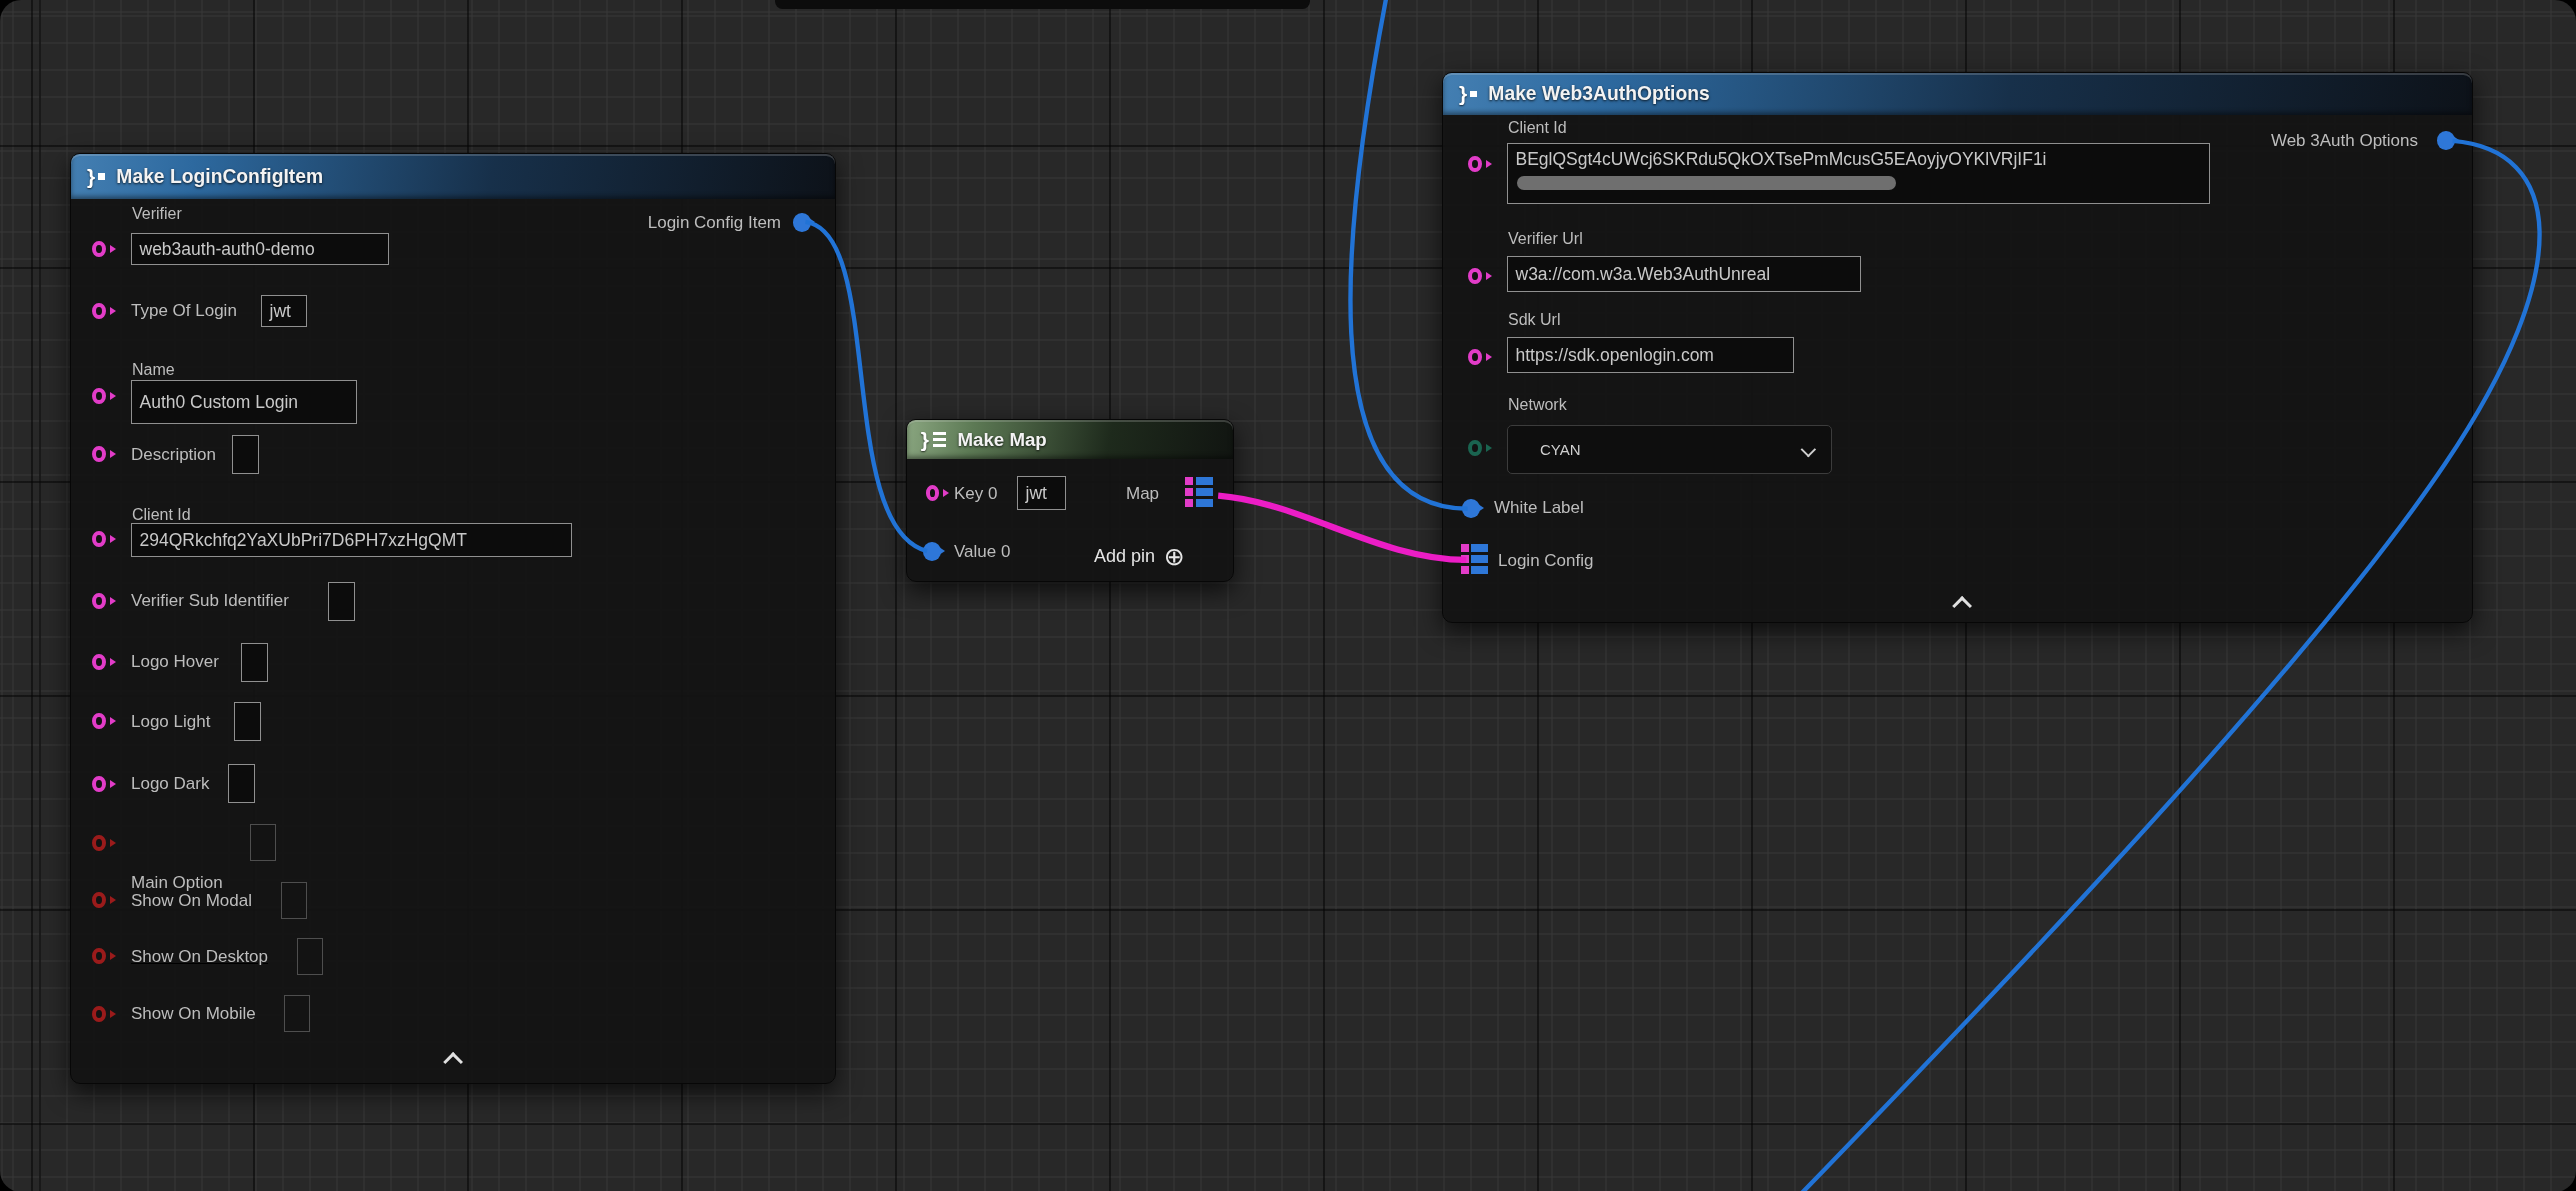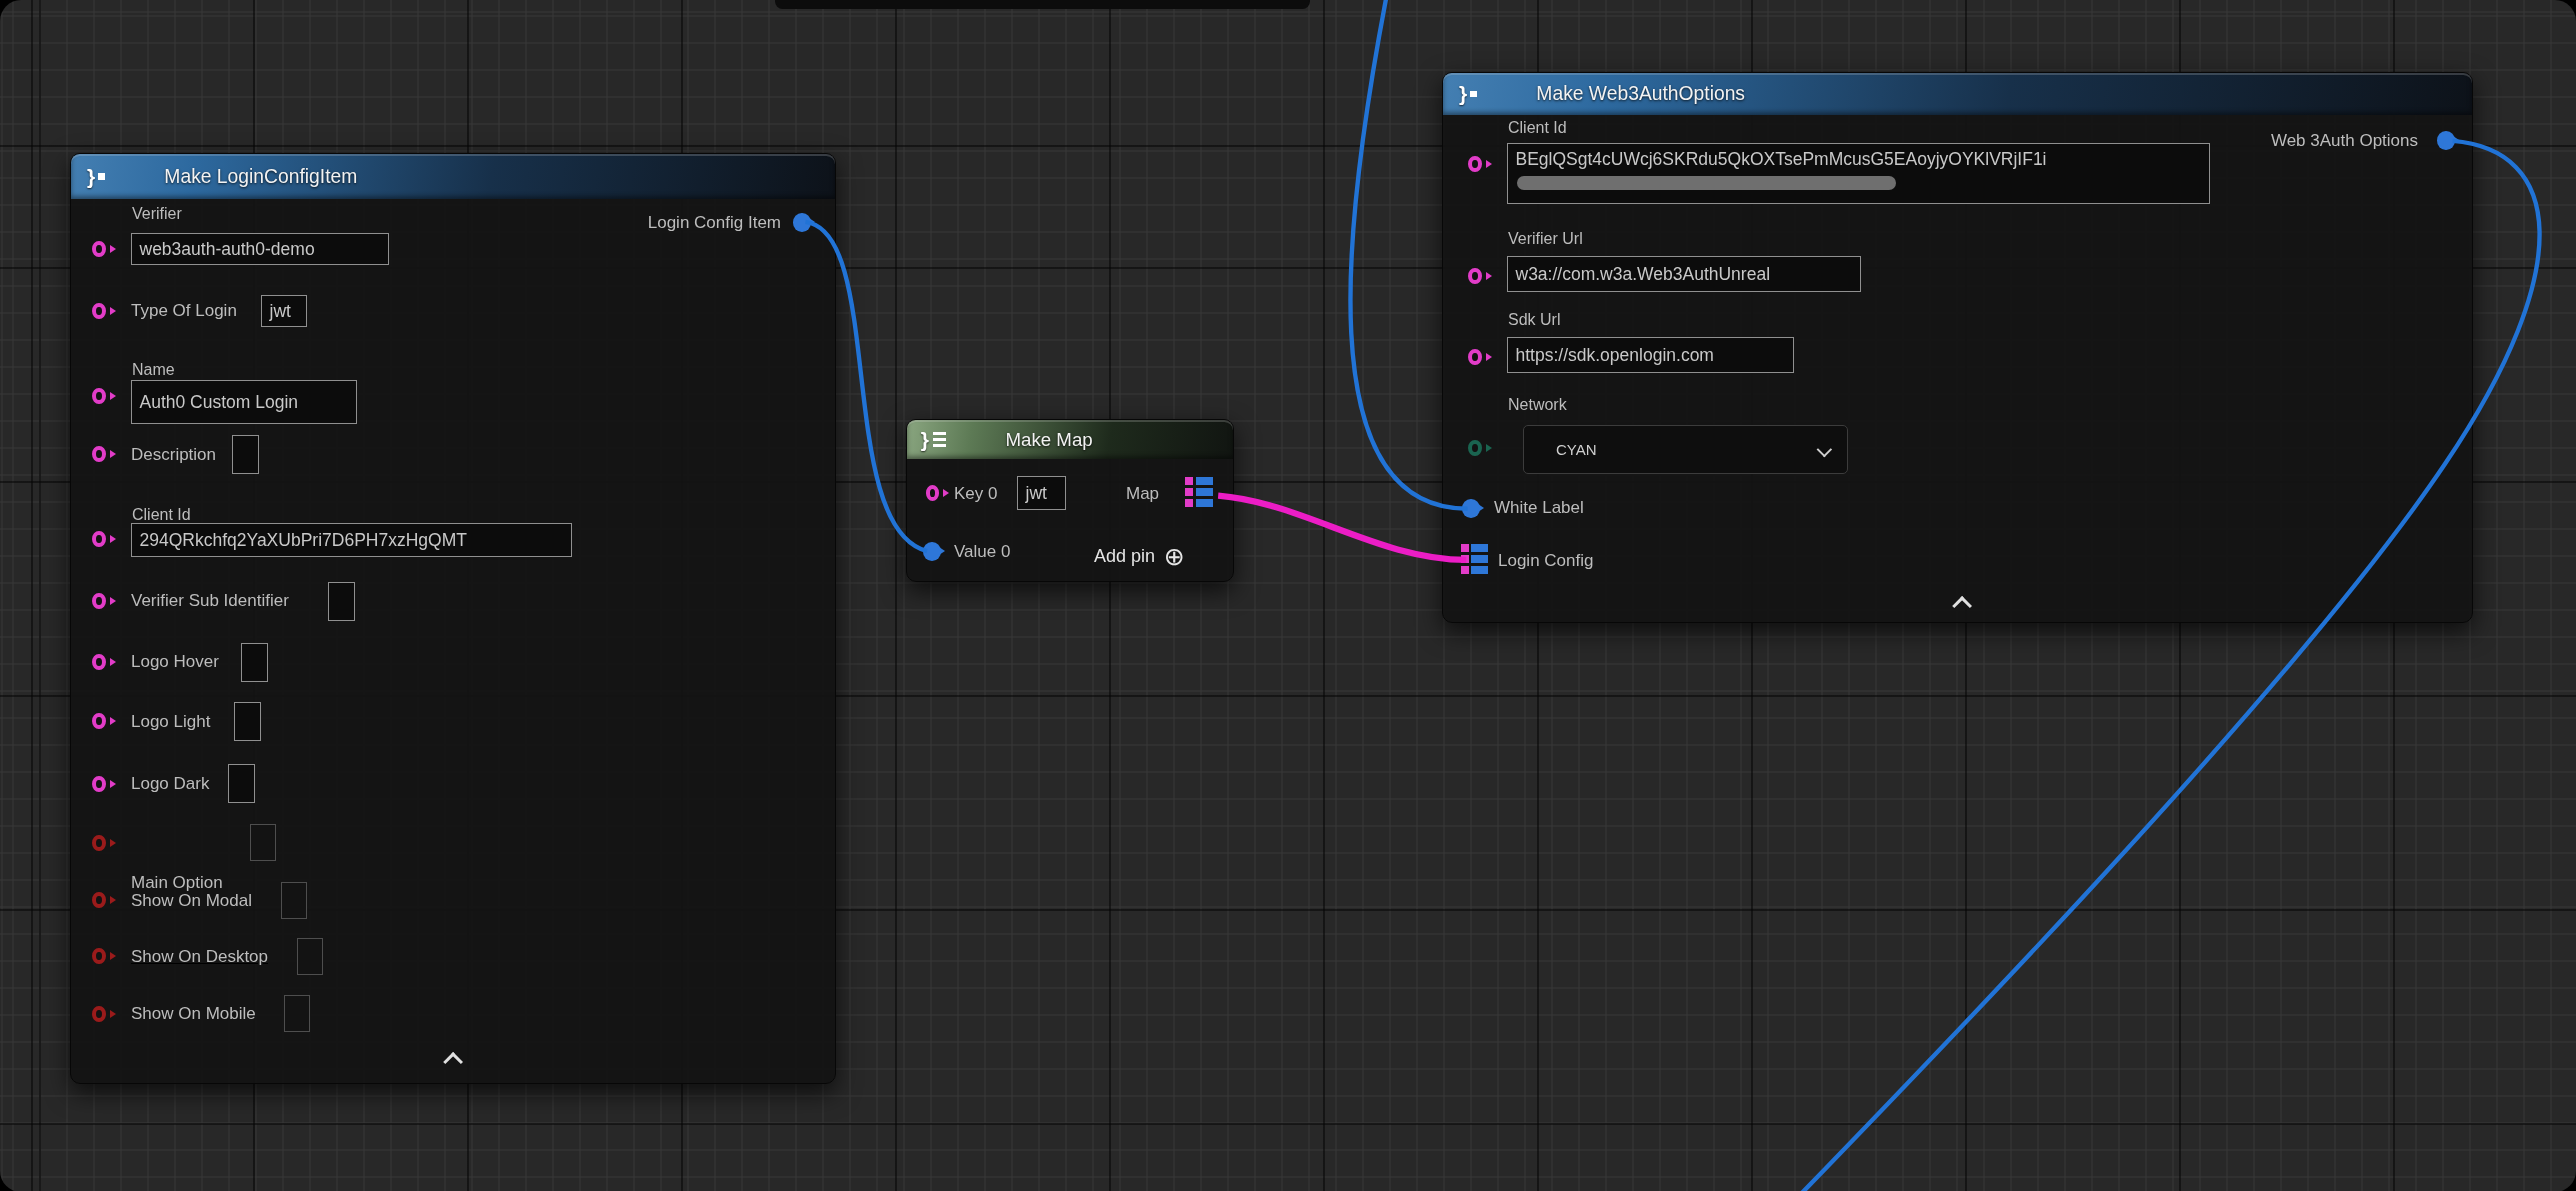--- a/index.html
+++ b/index.html
@@ -11,21 +11,21 @@
       repeating-linear-gradient(90deg, #383838 0 1.2px, transparent 1.2px 27px),
       repeating-linear-gradient(0deg,  #383838 0 1.2px, transparent 1.2px 27px);
     background-position:39px 147px,39px 147px,12.5px 12.5px,12.5px 12.5px;
     font-family:"Liberation Sans", sans-serif;}
   .node{position:absolute;background:rgba(19,19,19,.94);border:1.2px solid #070707;border-radius:10px;
     box-shadow:0 8.7px 24px rgba(0,0,0,.65);}
   .nhead{position:absolute;left:0;top:0;right:0;border-radius:8.7px 8.7px 0 0;display:flex;align-items:center;
     box-shadow:inset 0 1.9px 0 rgba(255,255,255,.18), inset 0 -2.5px 5px rgba(0,0,0,.45);}
   .nhead.blue{background:linear-gradient(100deg,#447fb2 0%,#2d699f 16%,#17304a 55%,#0d1219 100%);}
   .nhead.green{background:linear-gradient(100deg,#8aa680 0%,#5d7a55 20%,#1e2a1c 62%,#111511 100%);}
-  .ntitle{color:#f3f3f3;font-weight:normal;font-size:19.3px;text-shadow:0 1.2px 2.5px rgba(0,0,0,.8);white-space:nowrap;margin-left:48px;}
+  .ntitle{color:#f3f3f3;font-weight:bold;font-size:19.3px;text-shadow:0 1.2px 2.5px rgba(0,0,0,.8);white-space:nowrap;}
   .hicon{color:#fff;font-weight:bold;font-size:21px;display:flex;align-items:center;margin:0 11.2px 0 16px;text-shadow:0 1.2px 1.9px rgba(0,0,0,.7);}
   .hicon .dot{width:6.9px;height:6.9px;background:#fff;margin-left:3.1px;}
   .hicon .bars{display:flex;flex-direction:column;gap:2.5px;margin-left:3.7px;}
   .hicon .bars i{display:block;width:13.7px;height:3.1px;background:#fff;}
   .row{position:absolute;display:flex;align-items:center;}
   .lbl{color:#bdbdbd;font-size:17px;white-space:nowrap;}
   .toplbl{position:absolute;color:#bdbdbd;font-size:16px;white-space:nowrap;}
   .pin{position:absolute;width:13.7px;height:16px;border-radius:50%;box-sizing:border-box;}
   .pin.hollow{border:4.4px solid;background:#121212;}
   .pin.filled{width:17.5px;height:18.7px;}
@@ -212,21 +212,21 @@
     <span class="toplbl" style="left:65px;top:157px;">Verifier Url</span>
     <span class="pin hollow str" style="left:25px;top:195px;"></span>
     <div class="field" style="left:64px;top:183px;width:354px;height:36px;">w3a://com.w3a.Web3AuthUnreal</div>
 
     <span class="toplbl" style="left:65px;top:238px;">Sdk Url</span>
     <span class="pin hollow str" style="left:25px;top:276px;"></span>
     <div class="field" style="left:64px;top:264px;width:287px;height:36px;">https://sdk.openlogin.com</div>
 
     <span class="toplbl" style="left:65px;top:323px;">Network</span>
     <span class="pin hollow enum" style="left:25px;top:367px;"></span>
-    <div class="dropdown" style="left:80px;top:352px;width:325px;height:49px;">
+    <div class="dropdown" style="left:64px;top:352px;width:325px;height:49px;">
       <span>CYAN</span>
       <span class="chev-dn"></span>
     </div>
 
     <span class="pin filled obj" style="left:19.3px;top:426px;"></span>
     <div class="row" style="left:51px;top:421px;height:27.4px;">
         <span class="lbl">White Label</span>
       </div>
 
     <div class="mappin" style="left:17.5px;top:471px;">

